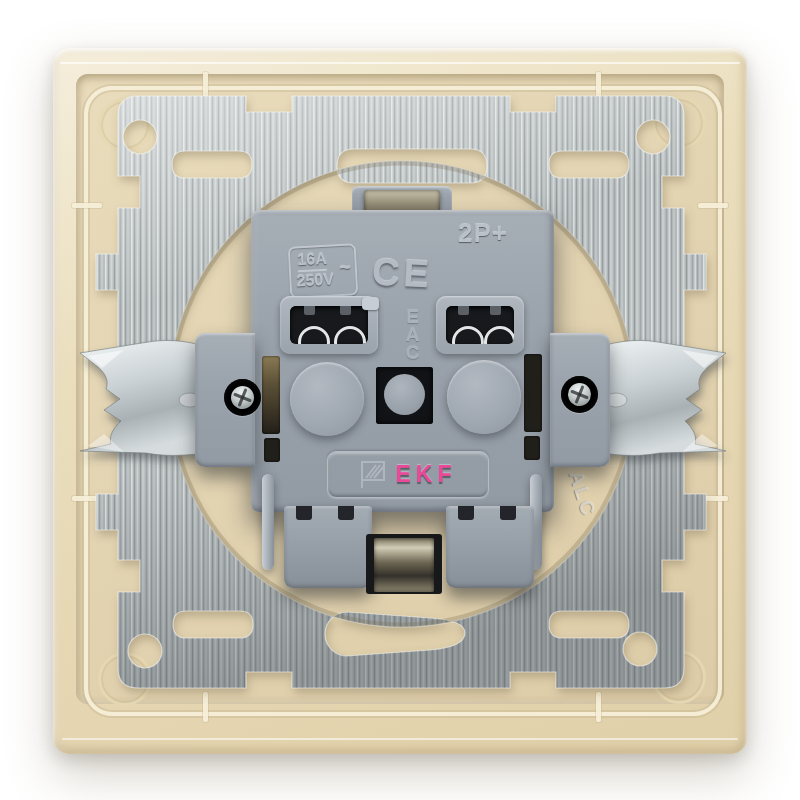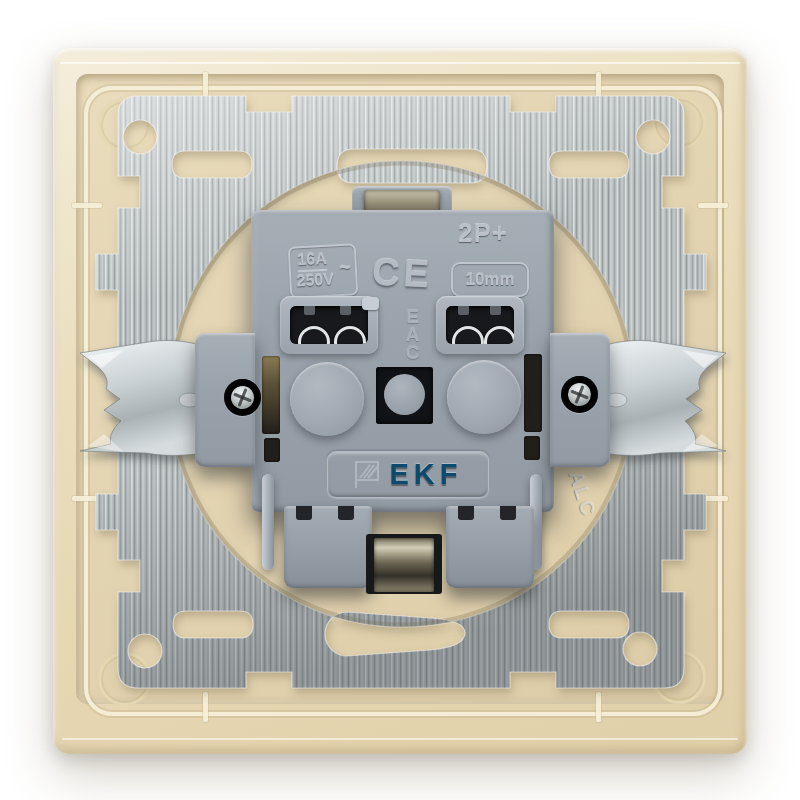--- a/index.html
+++ b/index.html
@@ -90,21 +90,21 @@
     display:flex;align-items:center;justify-content:center;font-size:17px;font-weight:bold;}
   .eac{left:386px;top:306px;width:52px;height:58px;font-size:19px;font-weight:bold;opacity:.5;
     writing-mode:vertical-lr;text-orientation:upright;letter-spacing:-3px;line-height:52px;}
 
   
   .ekf-plate{left:327px;top:451px;width:160px;height:45px;border-radius:9px;
     border:1px solid rgba(188,196,204,.8);
     box-shadow:inset 0 2px 3px rgba(255,255,255,.4), inset 0 -2px 3px rgba(62,68,74,.45),
                0 1px 2px rgba(255,255,255,.3), 0 -1px 2px rgba(62,68,74,.35);
     display:flex;align-items:center;justify-content:center;gap:10px;}
-  .ekf-text{font-size:29px;font-weight:bold;letter-spacing:5px;color:#0c4a6e;
+  .ekf-text{font-size:23px;font-weight:bold;letter-spacing:5px;color:#ec4899;
     text-shadow:0 2px 1px rgba(58,64,70,.65),0 -1px 1px rgba(238,242,246,.4);}
   .flagico{width:26px;height:30px;position:relative;opacity:.85;}
   .flagico svg{display:block;}
 
   
   .foot{width:88px;height:82px;border-radius:4px 4px 9px 9px;
     background:linear-gradient(180deg,#a3abb3,#939ba4 60%,#878f98);
     box-shadow:0 10px 16px rgba(28,31,36,.5), inset 0 -2px 4px rgba(55,60,66,.4), inset 0 2px 2px rgba(255,255,255,.3);}
   .notch{position:absolute;top:0;width:16px;height:14px;background:#23252a;border-radius:0 0 3px 3px;}
   .clip-bot-bg{left:366px;top:534px;width:76px;height:60px;background:#17181a;border-radius:3px;}
@@ -223,21 +223,20 @@
   <div class="abs gray flange l"></div>
   <div class="abs gray flange r"></div>
 
   <div class="abs box16 emb">
     <span class="l1">16A</span>
     <span class="tl">~</span>
     <span class="l2">250V</span>
   </div>
   <div class="abs ce">CE</div>
   <div class="abs poles emb">2P+</div>
-  <div class="abs box10 emb">10mm</div>
   <div class="abs eac emb">EAC</div>
 
   <div class="abs term" style="left:280px;top:296px;width:98px;height:58px;">
     <div class="term-in">
       <span class="tabi" style="left:14px;"></span>
       <span class="tabi" style="left:50px;"></span>
       <span class="arc" style="left:8px;"></span>
       <span class="arc" style="left:44px;"></span>
     </div>
   </div>

